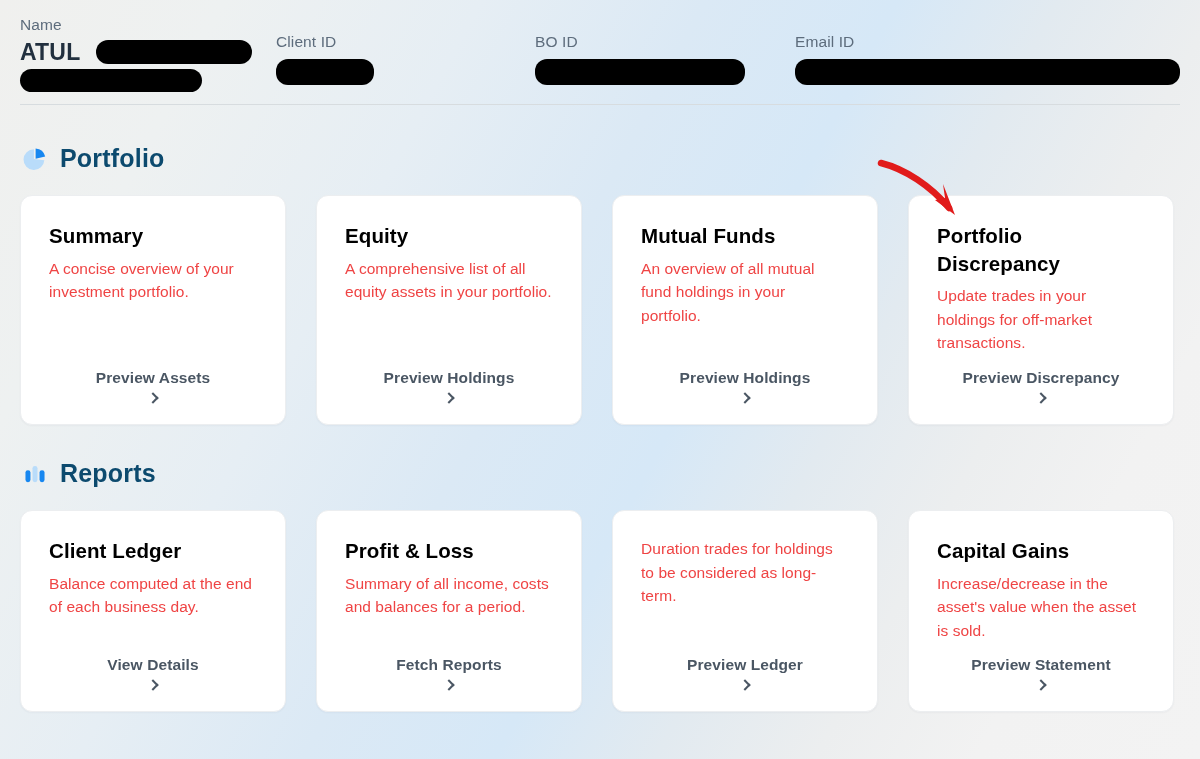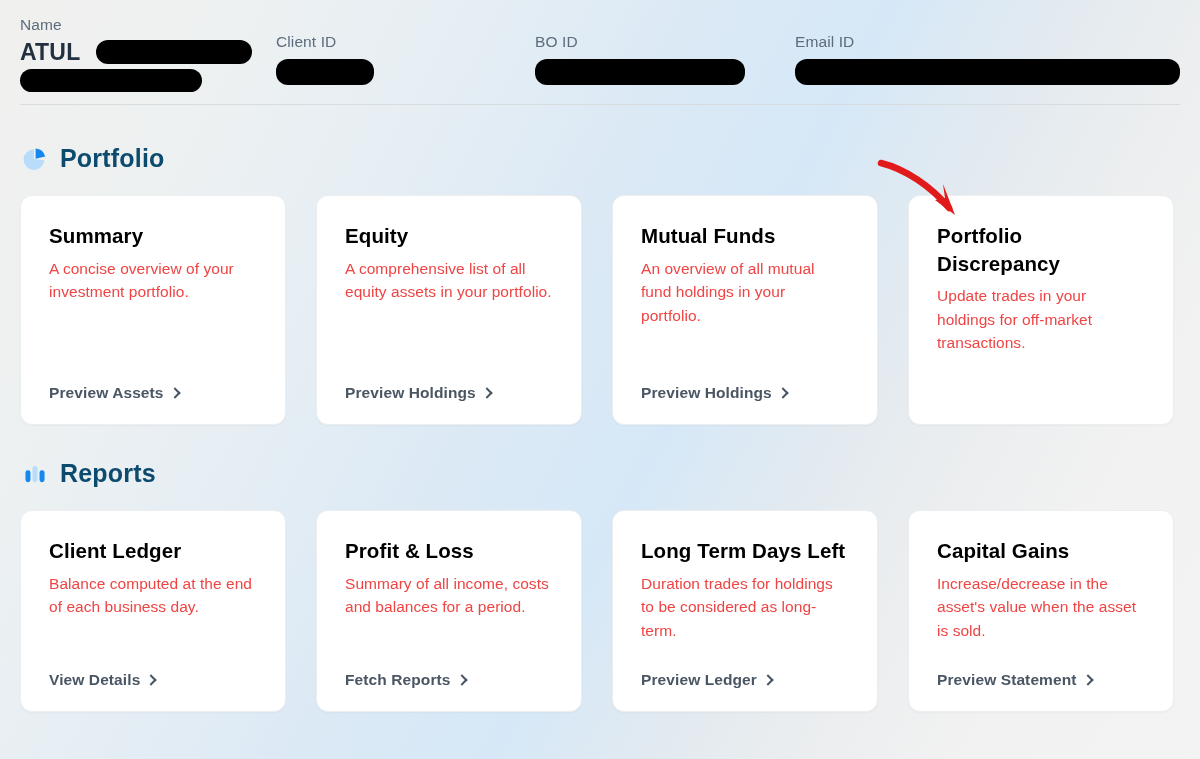--- a/index.html
+++ b/index.html
@@ -141,20 +141,21 @@
     margin-top: auto;
     font-size: 15.5px;
     font-weight: 700;
     color: #4a5663;
     letter-spacing: .1px;
     display: inline-flex;
     align-items: center;
     gap: 7px;
     cursor: pointer;
     white-space: nowrap;
+    flex-direction: column;
   }
   .chev {
     display: inline-block;
     width: 8px; height: 8px;
     border-right: 2.1px solid #4a5663;
     border-top: 2.1px solid #4a5663;
     transform: rotate(45deg);
     position: relative;
     top: 0px;
   }
@@ -235,20 +236,24 @@
       <div class="card-desc">An overview of all mutual fund holdings in your portfolio.</div>
       <div class="card-action">
         <span>Preview Holdings</span>
         <span class="chev"></span>
       </div>
     </div>
 
     <div class="card">
       <div class="card-title">Portfolio Discrepancy</div>
       <div class="card-desc">Update trades in your holdings for off-market transactions.</div>
+      <div class="card-action">
+        <span>Preview Discrepancy</span>
+        <span class="chev"></span>
+      </div>
     </div>
 
   </div>
 </div>
 
 <div class="section" id="reports-section">
   <div class="section-head">
     <svg class="section-icon" viewBox="0 0 24 24">
       <rect x="3.2" y="8.5" width="4.6" height="11" rx="2.2" fill="#1787f0"></rect>
       <rect x="9.7" y="4.5" width="4.6" height="15" rx="2.2" fill="#b9dcfa"></rect>
@@ -271,21 +276,20 @@
     <div class="card">
       <div class="card-title">Profit &amp; Loss</div>
       <div class="card-desc">Summary of all income, costs and balances for a period.</div>
       <div class="card-action">
         <span>Fetch Reports</span>
         <span class="chev"></span>
       </div>
     </div>
 
     <div class="card">
-      <div class="card-title">Long Term Days Left</div>
       <div class="card-desc">Duration trades for holdings to be considered as long-term.</div>
       <div class="card-action">
         <span>Preview Ledger</span>
         <span class="chev"></span>
       </div>
     </div>
 
     <div class="card">
       <div class="card-title">Capital Gains</div>
       <div class="card-desc">Increase/decrease in the asset's value when the asset is sold.</div>

